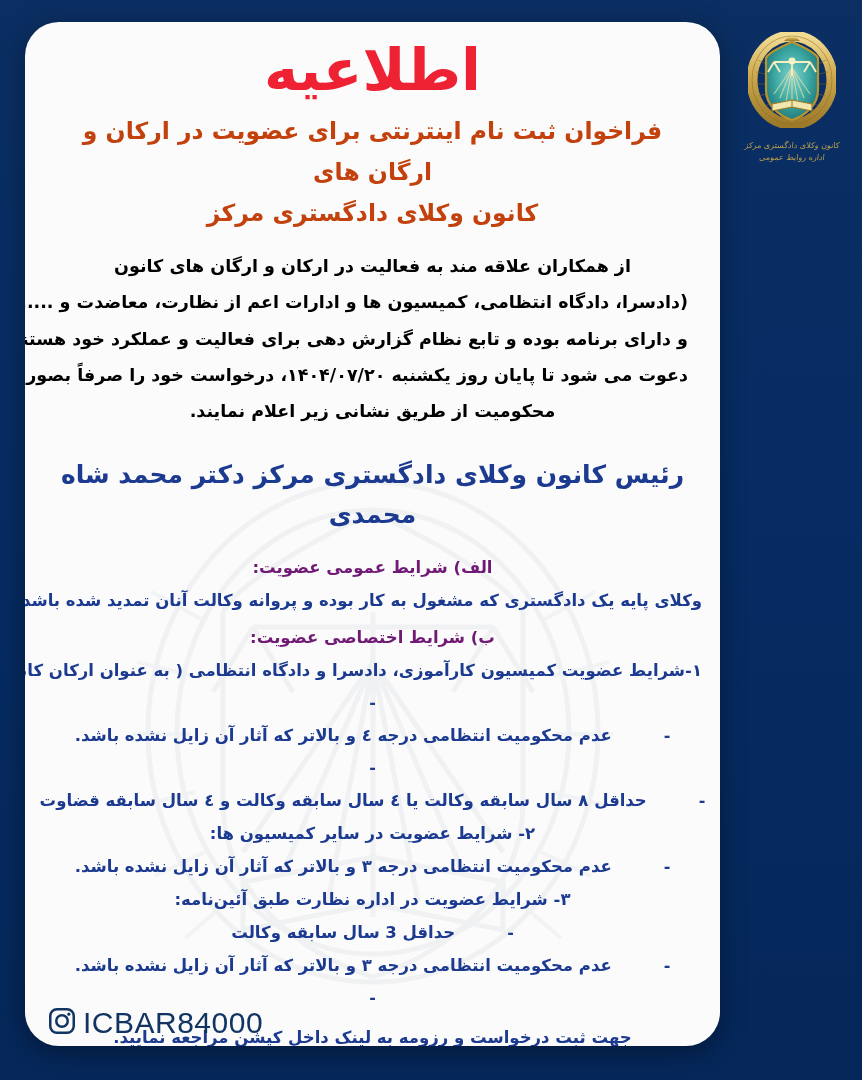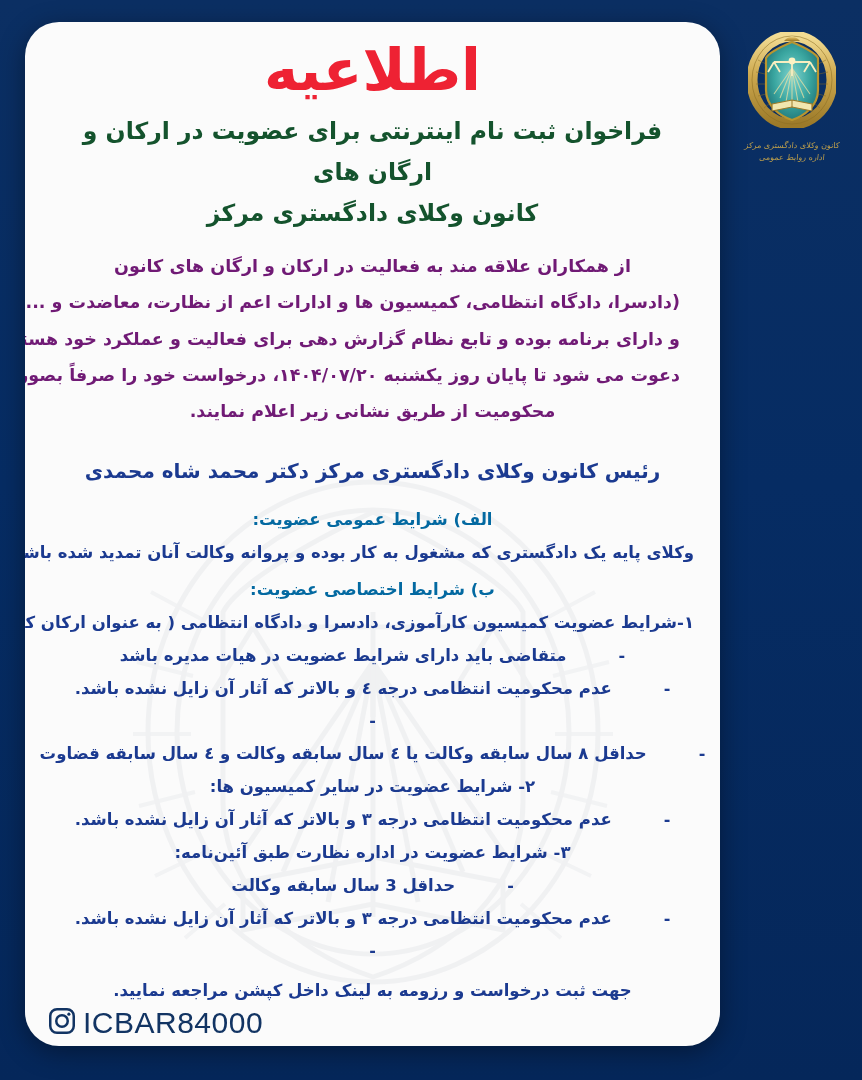--- a/index.html
+++ b/index.html
@@ -61,21 +61,21 @@
     background: #fbfbfb;
     border-radius: 34px;
     box-shadow: 0 6px 26px rgba(0,0,0,.38);
     overflow: hidden;
     z-index: 4;
   }
   .card-inner {
     position: relative;
     width: 100%;
     height: 100%;
-    padding: 0 26px;
+    padding: 0 18px;
     box-sizing: border-box;
     z-index: 2;
   }
 
   
   .watermark {
     position: absolute;
     left: 50%;
     top: 430px;
     transform: translateX(-50%);
@@ -92,50 +92,50 @@
     text-align: center;
     color: #ee2233;
     font-size: 58px;
     font-weight: 700;
     line-height: 1.05;
     letter-spacing: -1px;
   }
   .title-sub {
     margin: 10px 30px 0;
     text-align: center;
-    color: #14532d;
+    color: #c2410c;
     font-size: 23.5px;
     font-weight: 700;
     line-height: 1.75;
   }
 
   
   .body-block {
     margin: 14px 14px 0;
     text-align: center;
-    color: #701a75;
+    color: #000000;
     font-size: 17.5px;
     font-weight: 700;
     line-height: 2.07;
   }
   .body-line { white-space: nowrap; }
 
   .signature {
     margin: 26px 10px 0;
     text-align: center;
     color: #1b3a90;
-    font-size: 20px;
+    font-size: 25px;
     font-weight: 700;
     line-height: 1.6;
   }
 
   .section-head {
     margin-top: 16px;
     text-align: center;
-    color: #0369a1;
+    color: #701a75;
     font-size: 16.5px;
     font-weight: 700;
     line-height: 2.0;
   }
   .section-head.tight { margin-top: 4px; text-align: center; }
 
   .plain-line {
     text-align: center;
     color: #1b3a90;
     font-size: 16.5px;
@@ -288,21 +288,20 @@
       <div class="signature">رئیس کانون وکلای دادگستری مرکز دکتر محمد شاه محمدی</div>
 
       <div class="section-head">الف)  شرایط عمومی عضویت:</div>
       <div class="plain-line">وکلای پایه یک دادگستری که مشغول به کار بوده و پروانه وکالت آنان تمدید شده باشد.</div>
 
       <div class="section-head tight">ب)  شرایط اختصاصی عضویت:</div>
       <div class="plain-line">۱-شرایط عضویت کمیسیون کارآموزی، دادسرا و دادگاه انتظامی ( به عنوان ارکان کانون) :</div>
 
       <div class="bullet-row">
         <span class="dash">-</span>
-        <span class="btext">متقاضی باید دارای شرایط عضویت در هیات مدیره باشد</span>
       </div>
       <div class="bullet-row">
         <span class="dash">-</span>
         <span class="btext">عدم محکومیت انتظامی درجه ٤ و بالاتر که آثار آن زایل نشده باشد.</span>
       </div>
       <div class="bullet-row">
         <span class="dash">-</span>
       </div>
       <div class="bullet-row">
         <span class="dash">-</span>

